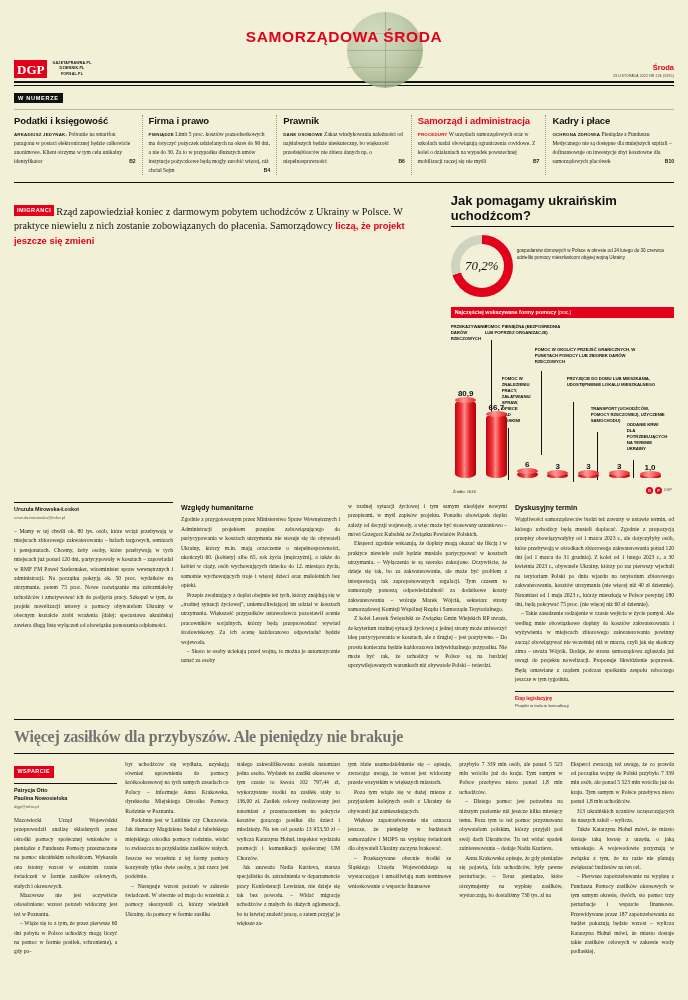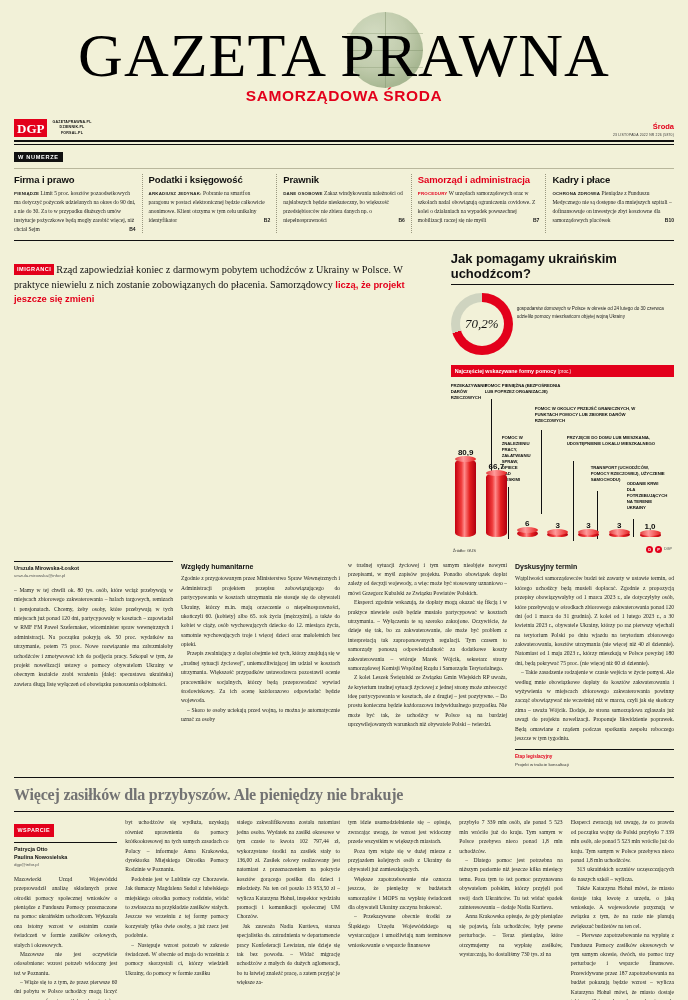--- a/index.html
+++ b/index.html
@@ -502,21 +502,20 @@
   .col2 p.first { text-indent: 0; }
 </style>
 </head>
 <body>
 
 <div class="page">
 
   
   <div class="masthead">
     <div class="globe"></div>
-    <h1 class="masthead-title">GAZETA PRAWNA</h1>
     <div class="masthead-sub">SAMORZĄDOWA ŚRODA</div>
 
     <div class="infobar">
       <div class="brandbox">
         <div class="dgp-logo">DGP</div>
         <div class="brand-urls" style="white-space:pre-line">GAZETAPRAWNA.PL
 DZIENNIK.PL
 FORSAL.PL</div>
       </div>
       <div class="dateblock">
@@ -525,33 +524,33 @@
       </div>
     </div>
     <div class="rule-double"></div>
   </div>
 
   
   <div class="wnumerze-tag">W NUMERZE</div>
 
   <div class="sections">
     <div class="section">
+      <div class="section-title">Podatki i księgowość</div>
+      <div class="section-body">
+        <span class="kicker">ARKADIUSZ JEDYNAK:</span>
+        <span>Pobranie na smartfon paragonu w postaci elektronicznej będzie całkowicie anonimowe. Klient otrzyma w tym celu unikalny identyfikator</span>
+        <span class="pageref">B2</span>
+      </div>
+    </div>
+    <div class="section">
       <div class="section-title">Firma i prawo</div>
       <div class="section-body">
         <span class="kicker">PIENIĄDZE</span>
         <span>Limit 5 proc. kosztów pozaodsetkowych ma dotyczyć pożyczek udzielanych na okres do 90 dni, a nie do 30. Za to w przypadku dłuższych umów instytucje pożyczkowe będą mogły zarobić więcej, niż chciał Sejm</span>
         <span class="pageref">B4</span>
-      </div>
-    </div>
-    <div class="section">
-      <div class="section-title">Podatki i księgowość</div>
-      <div class="section-body">
-        <span class="kicker">ARKADIUSZ JEDYNAK:</span>
-        <span>Pobranie na smartfon paragonu w postaci elektronicznej będzie całkowicie anonimowe. Klient otrzyma w tym celu unikalny identyfikator</span>
-        <span class="pageref">B2</span>
       </div>
     </div>
     <div class="section">
       <div class="section-title">Prawnik</div>
       <div class="section-body">
         <span class="kicker">DANE OSOBOWE</span>
         <span>Zakaz windykowania należności od najsłabszych będzie nieskuteczny, bo większość przedsiębiorców nie zbiera danych np. o niepełnosprawności</span>
         <span class="pageref">B6</span>
       </div>
     </div>

